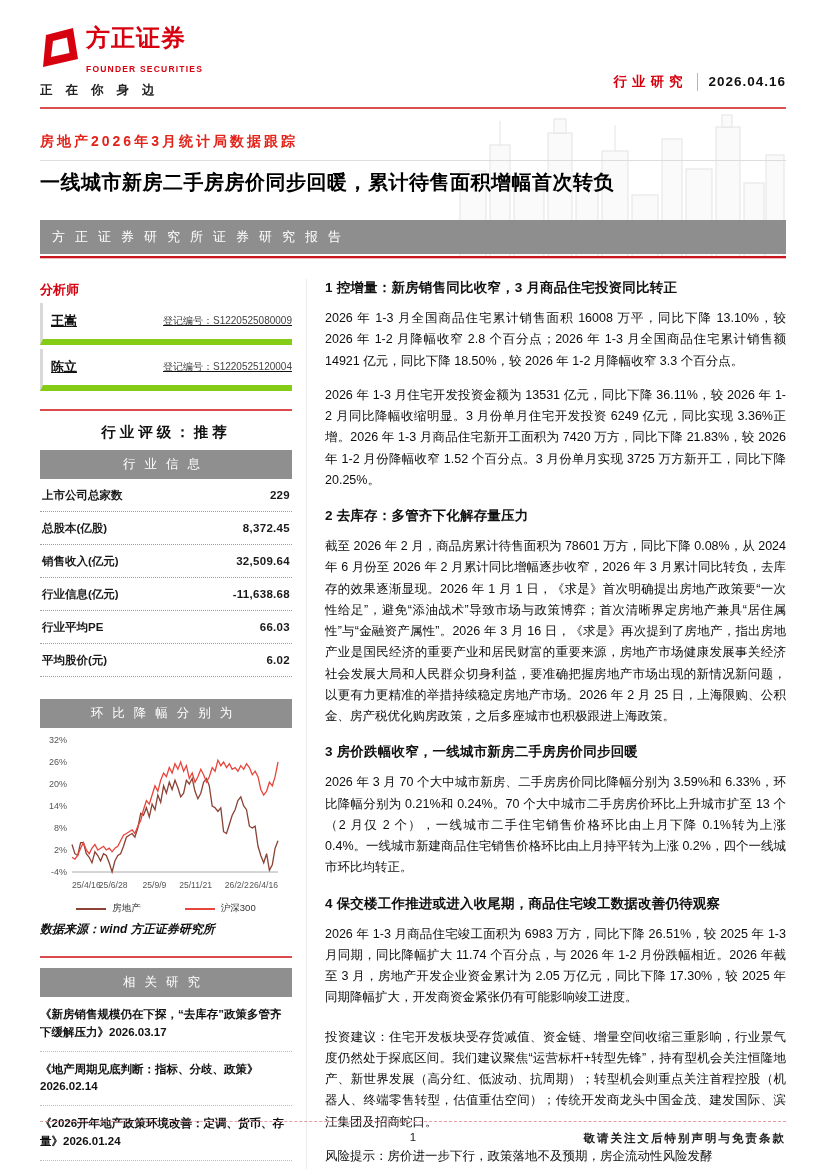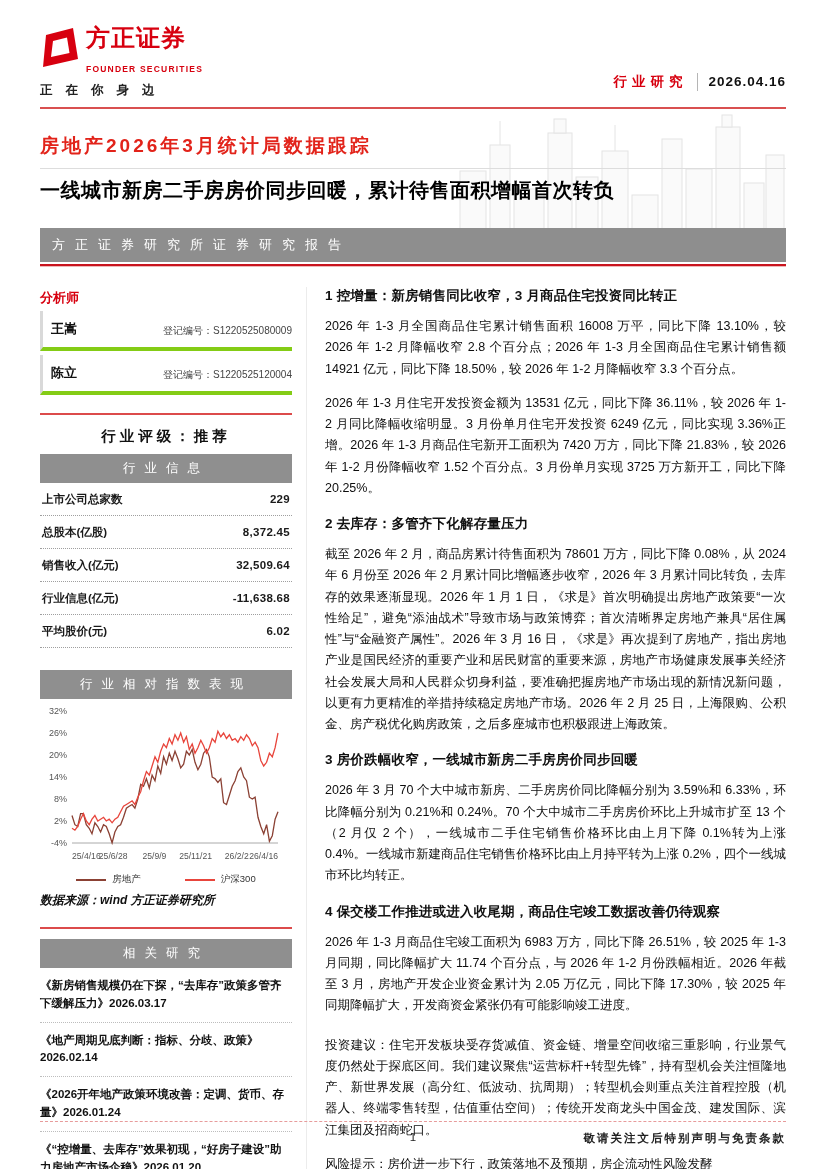--- a/index.html
+++ b/index.html
@@ -15,38 +15,38 @@
   .slogan{font-size:12.5px;color:#222;letter-spacing:13px;margin-top:8px;font-weight:bold;}
   .header-right{display:flex;align-items:center;gap:10px;padding-bottom:2px;margin-top:40px;}
   .category{color:#d7000f;font-size:13.5px;font-weight:bold;letter-spacing:5px;}
   .vdiv{width:1px;height:18px;background:#b5b5b5;}
   .date{font-size:13.5px;font-weight:bold;color:#111;letter-spacing:1px;}
   .header-rule{height:2px;background:#d95050;margin-top:8px;}
 
   
   .title-block{position:relative;padding-top:14px;}
   .skyline{position:absolute;right:0;top:2px;pointer-events:none;}
-  .report-series{position:relative;z-index:1;color:#e2231a;font-size:19px;font-weight:bold;
+  .report-series{position:relative;z-index:1;color:#e2231a;font-size:14px;font-weight:bold;
                  letter-spacing:3px;margin:10px 0 0;}
   .subtitle-rule{height:1px;background:#ddd;margin:9px 0 8px;position:relative;z-index:1;}
   .headline{position:relative;z-index:1;font-size:20px;font-weight:bold;color:#000;margin:0;letter-spacing:.5px;}
   .band{position:relative;z-index:1;margin-top:24px;background:#8e8e8e;color:#fff;
         font-size:13px;letter-spacing:10px;padding:8px 0 8px 12px;}
   .band-underline{position:relative;z-index:1;height:2px;background:#c9151e;margin-top:2px;
                   border-bottom:1px solid #f0b9b9;}
 
   
   .columns{display:flex;margin-top:20px;}
   .sidebar{width:252px;flex:none;}
   .main{flex:1;border-left:1px solid #ececec;padding-left:18px;margin-left:14px;}
 
   
   .analysts-label{color:#d7000f;font-size:13px;font-weight:bold;margin:2px 0 4px;}
-  .analyst-row{display:flex;align-items:flex-end;border-left:3px solid #d9d9d9;
-               border-bottom:4px solid #84cc16;padding:9px 0 9px 8px;margin-top:4px;}
+  .analyst-row{display:flex;align-items:center;border-left:3px solid #d9d9d9;
+               border-bottom:6px solid #84cc16;padding:9px 0 9px 8px;margin-top:4px;text-decoration:underline;}
   .analyst-name{font-size:13px;font-weight:bold;color:#111;}
   .analyst-reg{margin-left:auto;font-size:10px;color:#444;}
   .red-rule{height:2px;background:#dc4b4b;margin:18px 0 0;}
   .rating{text-align:center;font-size:14.5px;font-weight:bold;letter-spacing:4px;margin:12px 0 8px;}
   .side-header{background:#8f8f8f;color:#fff;text-align:center;font-size:12.5px;
                letter-spacing:9px;padding:6px 0;}
   .info-row{display:flex;justify-content:space-between;align-items:baseline;
             font-size:11.5px;padding:9px 2px 8px;border-bottom:1px dotted #9f9f9f;color:#1a1a1a;}
   .info-row .val{font-weight:bold;letter-spacing:.3px;}
   .info-row .lbl{font-weight:bold;}
@@ -156,27 +156,31 @@
           </div>
           <div class="info-row">
             <span class="lbl">销售收入(亿元)</span>
             <span class="val">32,509.64</span>
           </div>
           <div class="info-row">
             <span class="lbl">行业信息(亿元)</span>
             <span class="val">-11,638.68</span>
           </div>
           <div class="info-row">
+            <span class="lbl">行业平均PE</span>
+            <span class="val">66.03</span>
+          </div>
+          <div class="info-row">
             <span class="lbl">平均股价(元)</span>
             <span class="val">6.02</span>
           </div>
         </div>
 
         <div class="chart-wrap">
-          <div class="side-header">行业相对指数表现</div>
+          <div class="side-header">环比降幅分别为</div>
           <div class="chart-area">
             <svg font-family="Liberation Sans, DejaVu Sans, sans-serif" overflow="visible" width="246" height="164" viewBox="0 0 246 164">
                 <text x="27" y="11" text-anchor="end" font-size="9" fill="#555">32%</text>
                 <text x="27" y="33" text-anchor="end" font-size="9" fill="#555">26%</text>
                 <text x="27" y="55.00000000000001" text-anchor="end" font-size="9" fill="#555">20%</text>
                 <text x="27" y="77" text-anchor="end" font-size="9" fill="#555">14%</text>
                 <text x="27" y="99.00000000000001" text-anchor="end" font-size="9" fill="#555">8%</text>
                 <text x="27" y="121" text-anchor="end" font-size="9" fill="#555">2%</text>
                 <text x="27" y="143" text-anchor="end" font-size="9" fill="#555">-4%</text>
                 <line x1="32" y1="140" x2="238" y2="140" stroke="#aaa" stroke-width="1"></line>

